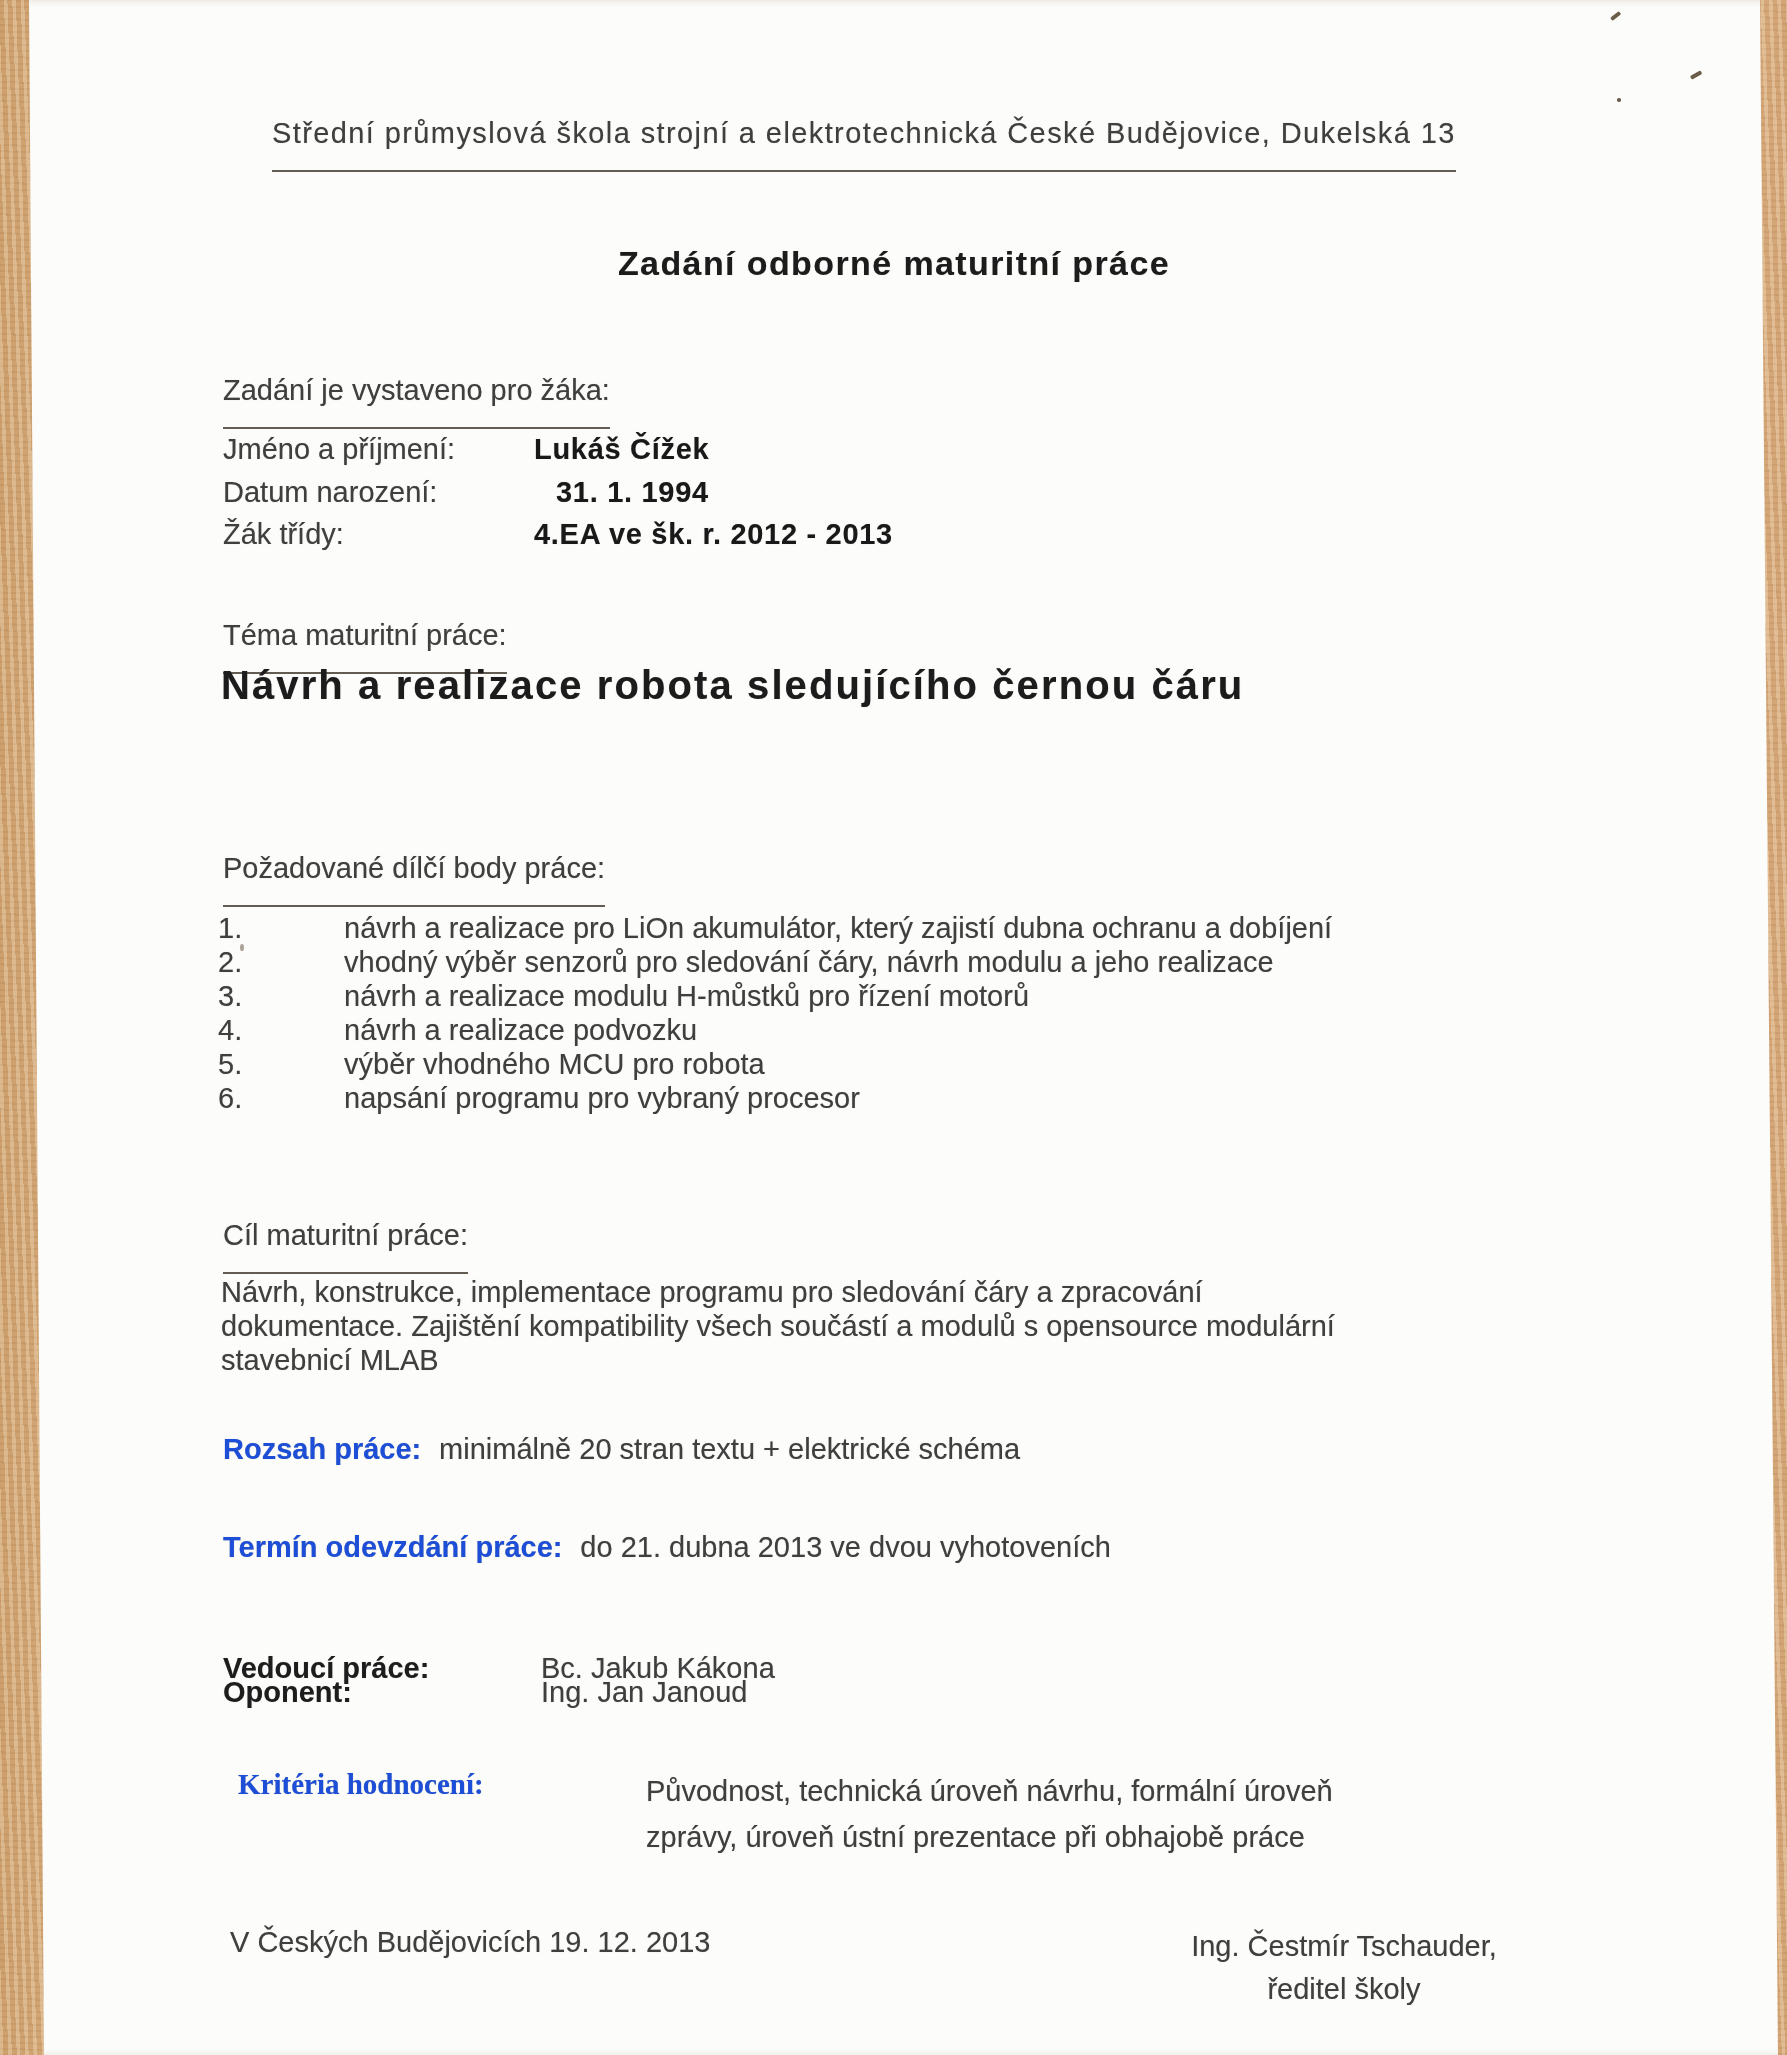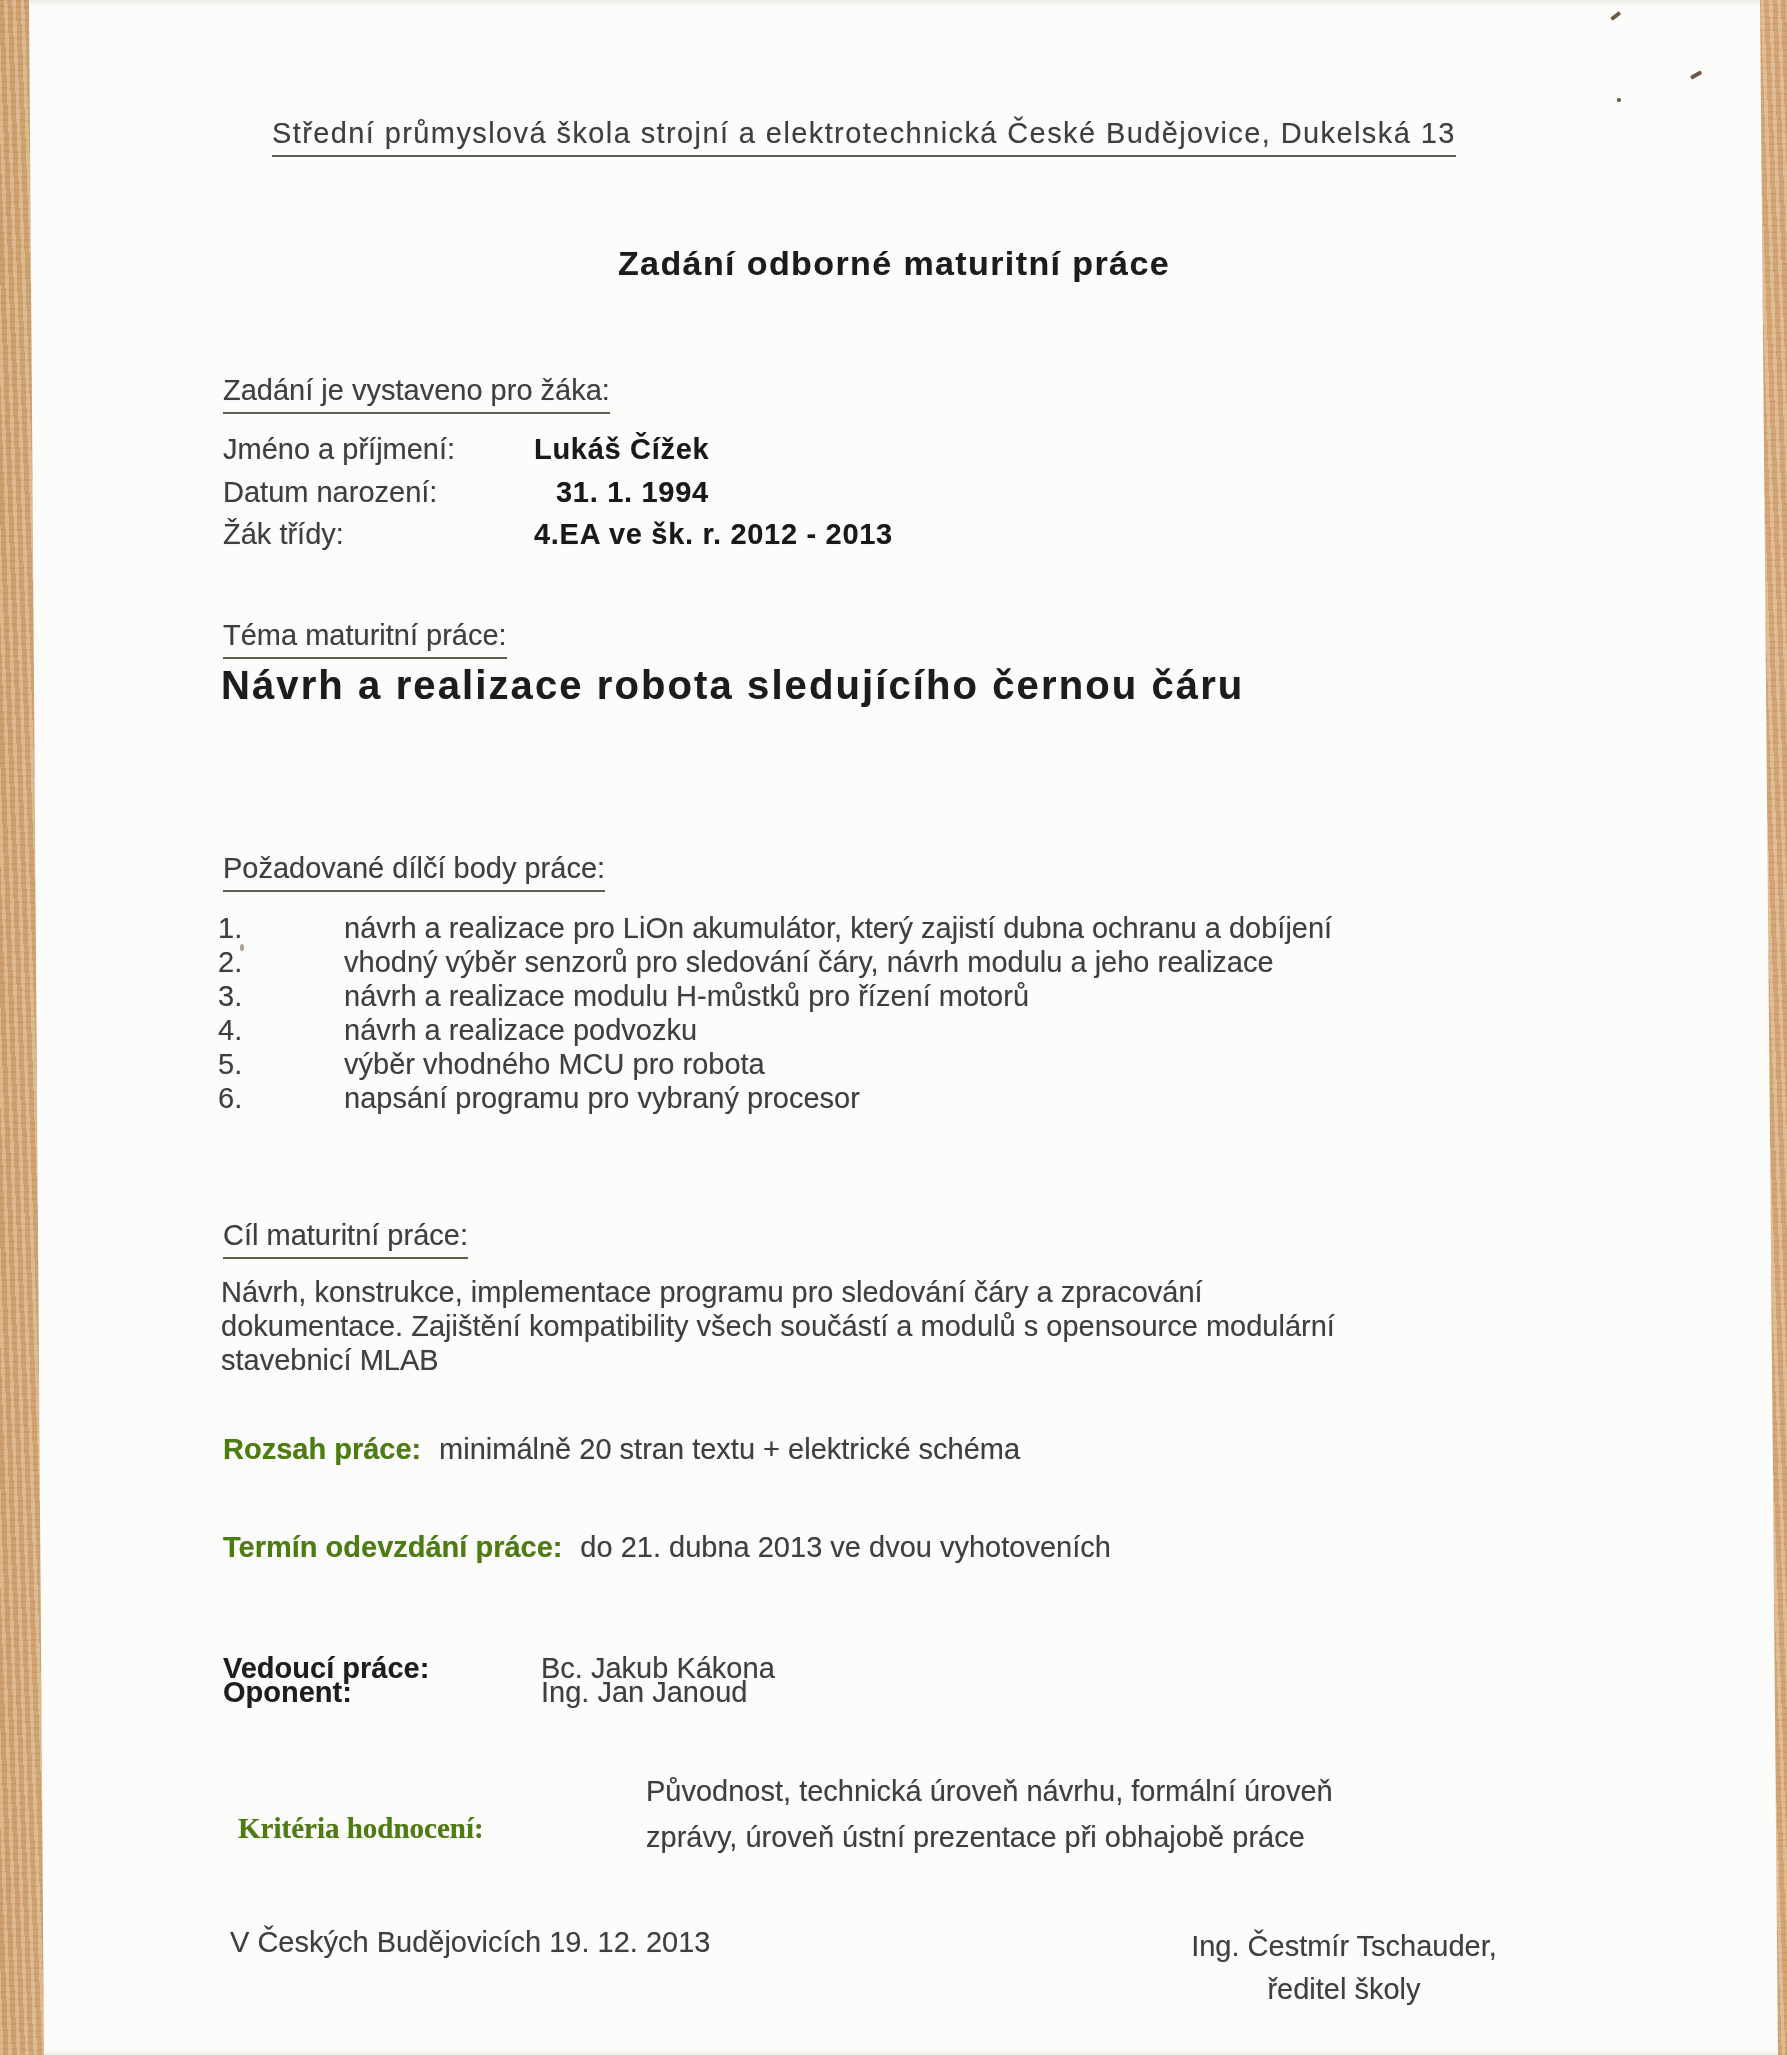--- a/index.html
+++ b/index.html
@@ -19,31 +19,31 @@
   .paper{
     position:absolute;inset:0;background:#fcfcfa;
     clip-path:polygon(29px 0px, 1760px 0px, 1778px 2056px, 44px 2056px);
     box-shadow:inset 5.6px 0 11.2px -5.6px rgba(120,80,40,.35), inset -5.6px 0 11.2px -5.6px rgba(120,80,40,.30);
   }
   .content{position:absolute;inset:0;filter:blur(0.3px);}
   .el{
     position:absolute;color:#3f3f3f;font-size:29px;white-space:nowrap;
     text-shadow:0 0 0.8px rgba(70,70,70,.45);
   }
-  .underline{border-bottom:2.8px solid rgba(72,64,52,.85);padding-bottom:5px;}
+  .underline{border-bottom:2.8px solid rgba(72,64,52,.85);padding-bottom:20px;}
   .title{left:0;top:244px;width:1788px;text-align:center;font-weight:700;color:#1c1c1c;font-size:34px;letter-spacing:1.4px;}
   .topic{left:221px;top:663px;font-weight:700;color:#1c1c1c;font-size:40px;letter-spacing:2.1px;}
   .field-row{left:223px;display:flex;align-items:baseline;}
   .field-row .lbl{width:311px;flex:none;}
   .field-row .val{font-weight:700;color:#191919;font-size:29px;letter-spacing:0.7px;}
   .req-list{left:218px;top:912px;}
   .req-row{display:flex;height:34px;align-items:baseline;}
   .req-num{width:126px;flex:none;}
   .goal-text{left:221px;top:1275px;width:1355px;white-space:pre-line;line-height:34px;}
-  .inline-lbl{font-weight:700;color:#4d7c0f;margin-top:44px;}
+  .inline-lbl{font-weight:700;color:#1d4ed8;}
   .inline-val{margin-left:9.8px;}
   .sup-row{left:223px;display:flex;align-items:baseline;}
   .sup-row .lbl{width:318px;flex:none;font-weight:700;color:#1d1d1d;}
   .crit-val{left:646px;top:1768px;width:894px;white-space:pre-line;line-height:46px;}
   .sign-block{left:1159px;top:1925px;width:370px;text-align:center;line-height:43px;white-space:pre-line;}
   
   .speck{position:absolute;background:#6b5b49;border-radius:1.4px;}
   .speck.s1{left:1610px;top:14px;width:11.2px;height:3.5px;transform:rotate(-38deg);}
   .speck.s2{left:1690px;top:73px;width:12px;height:3.5px;transform:rotate(-30deg);}
   .speck.s3{left:1617px;top:98px;width:3.5px;height:3.5px;border-radius:50%;}

